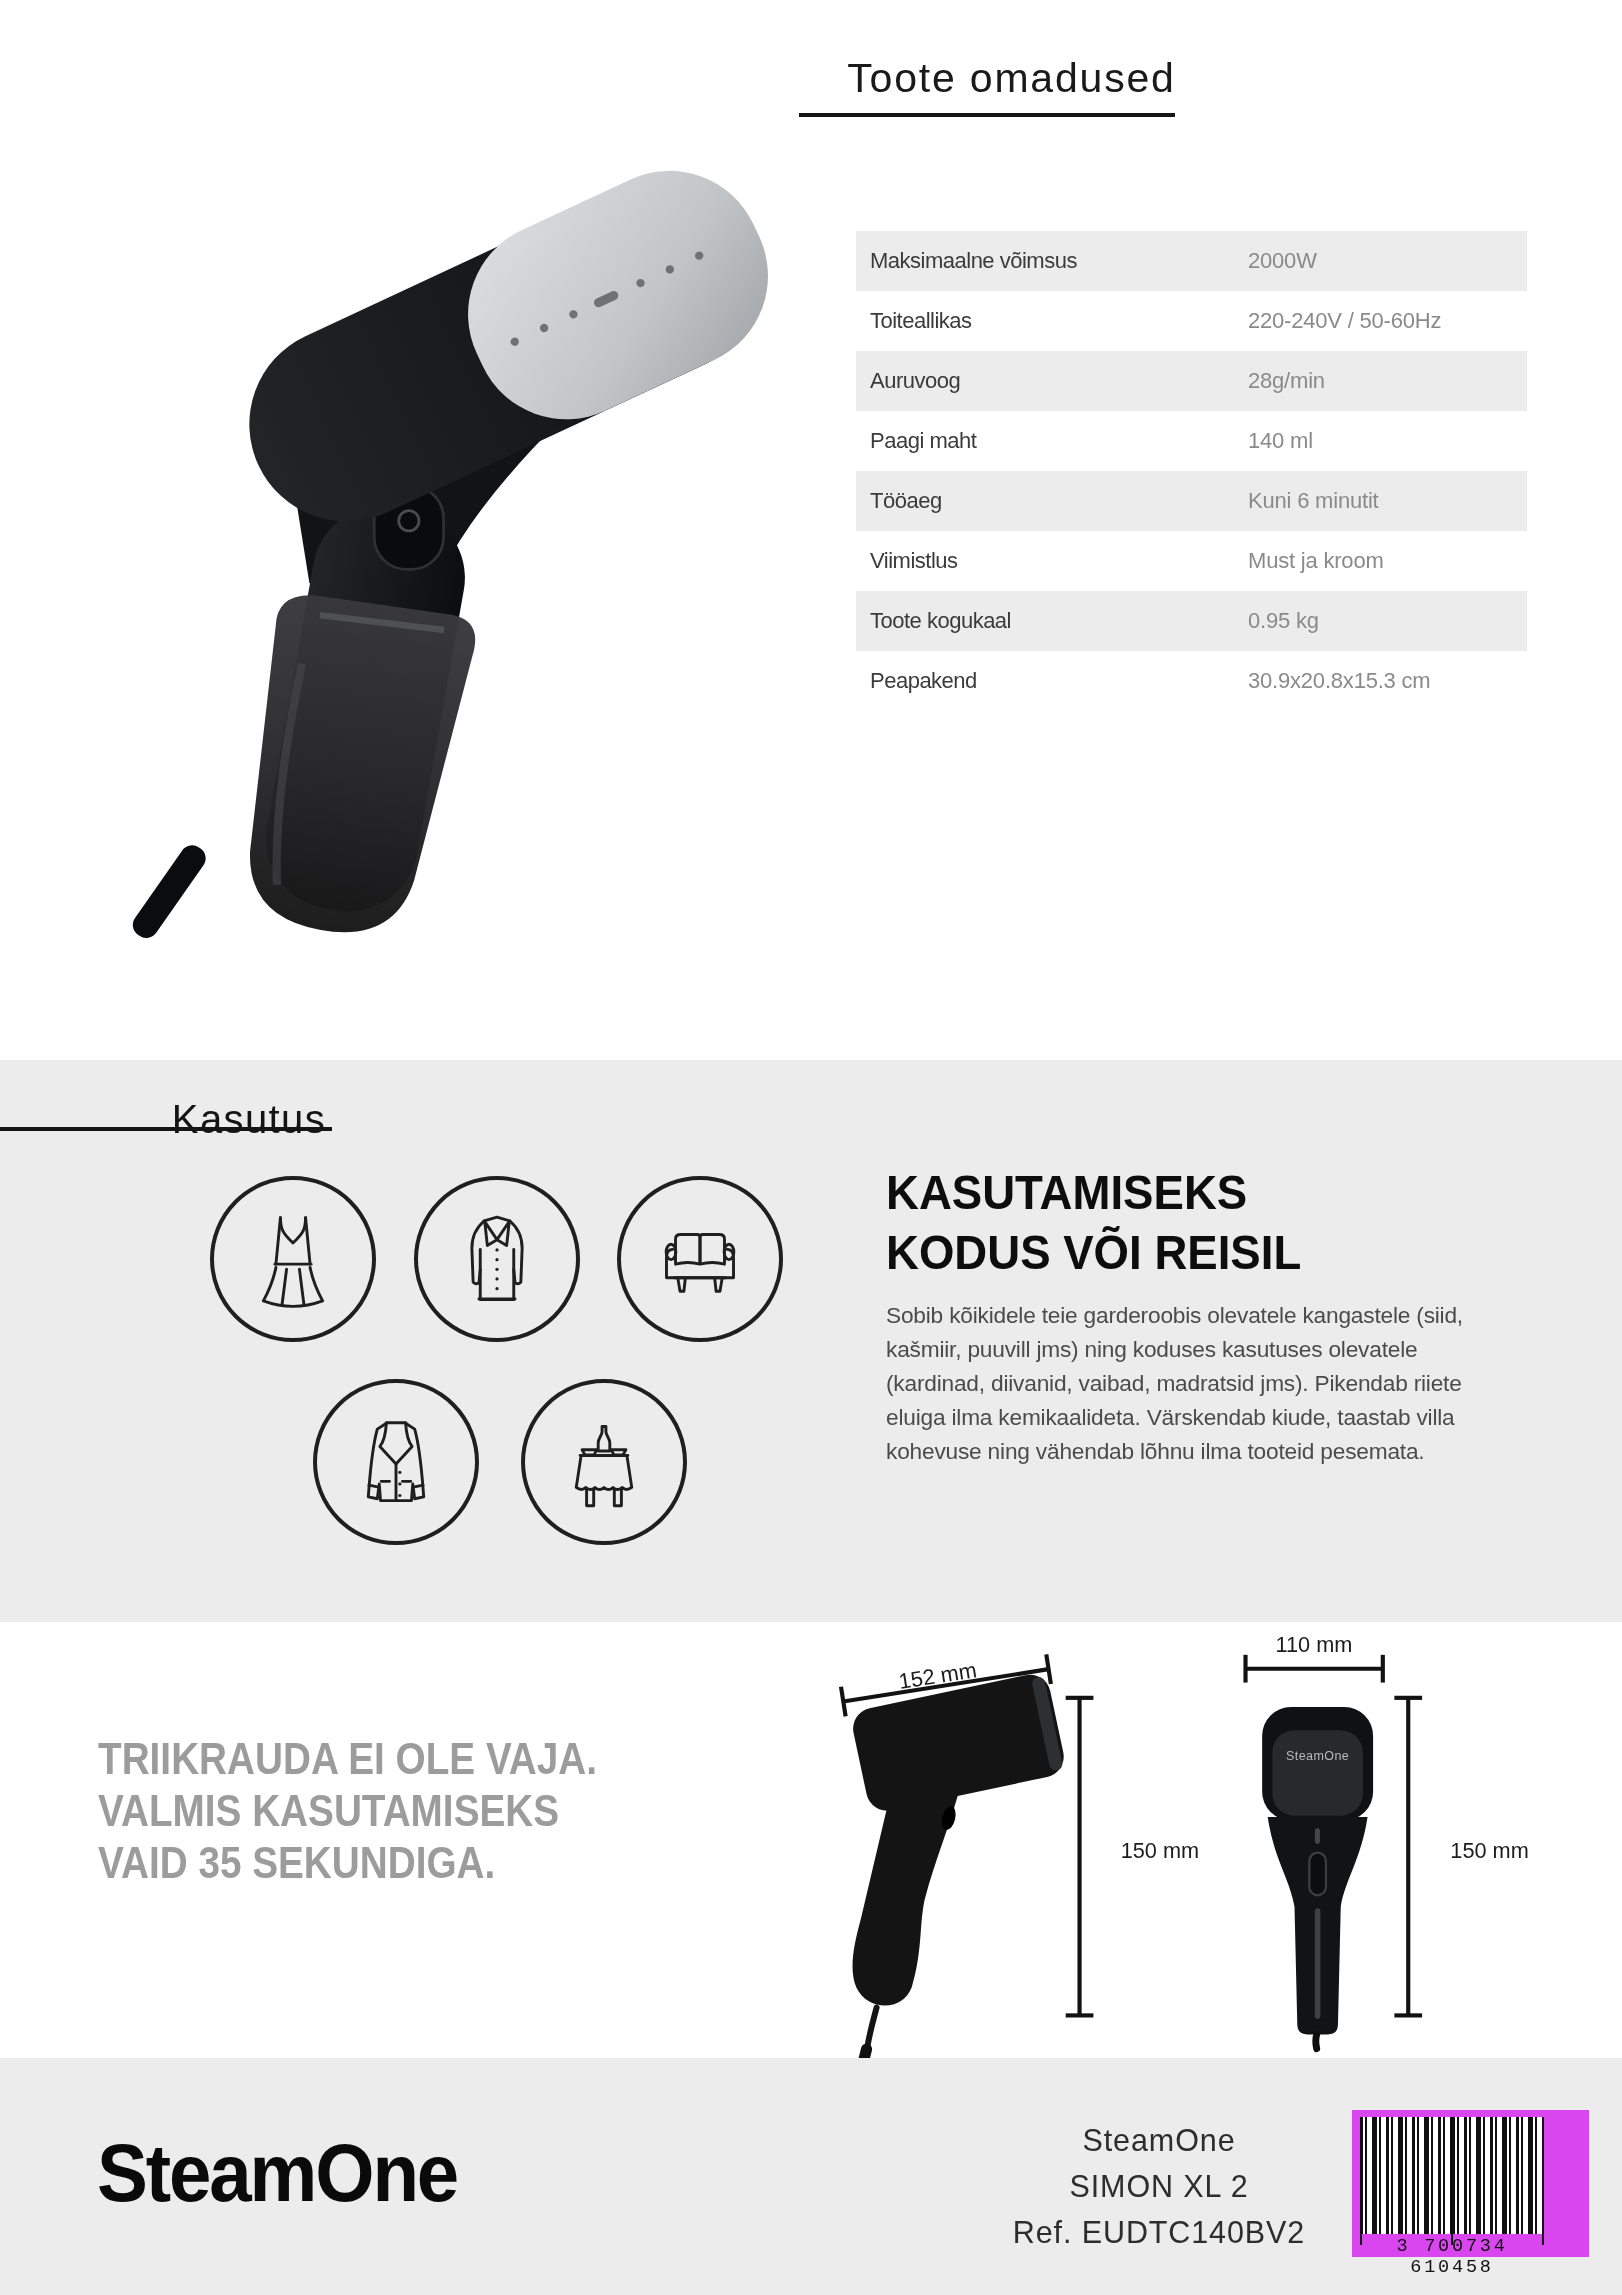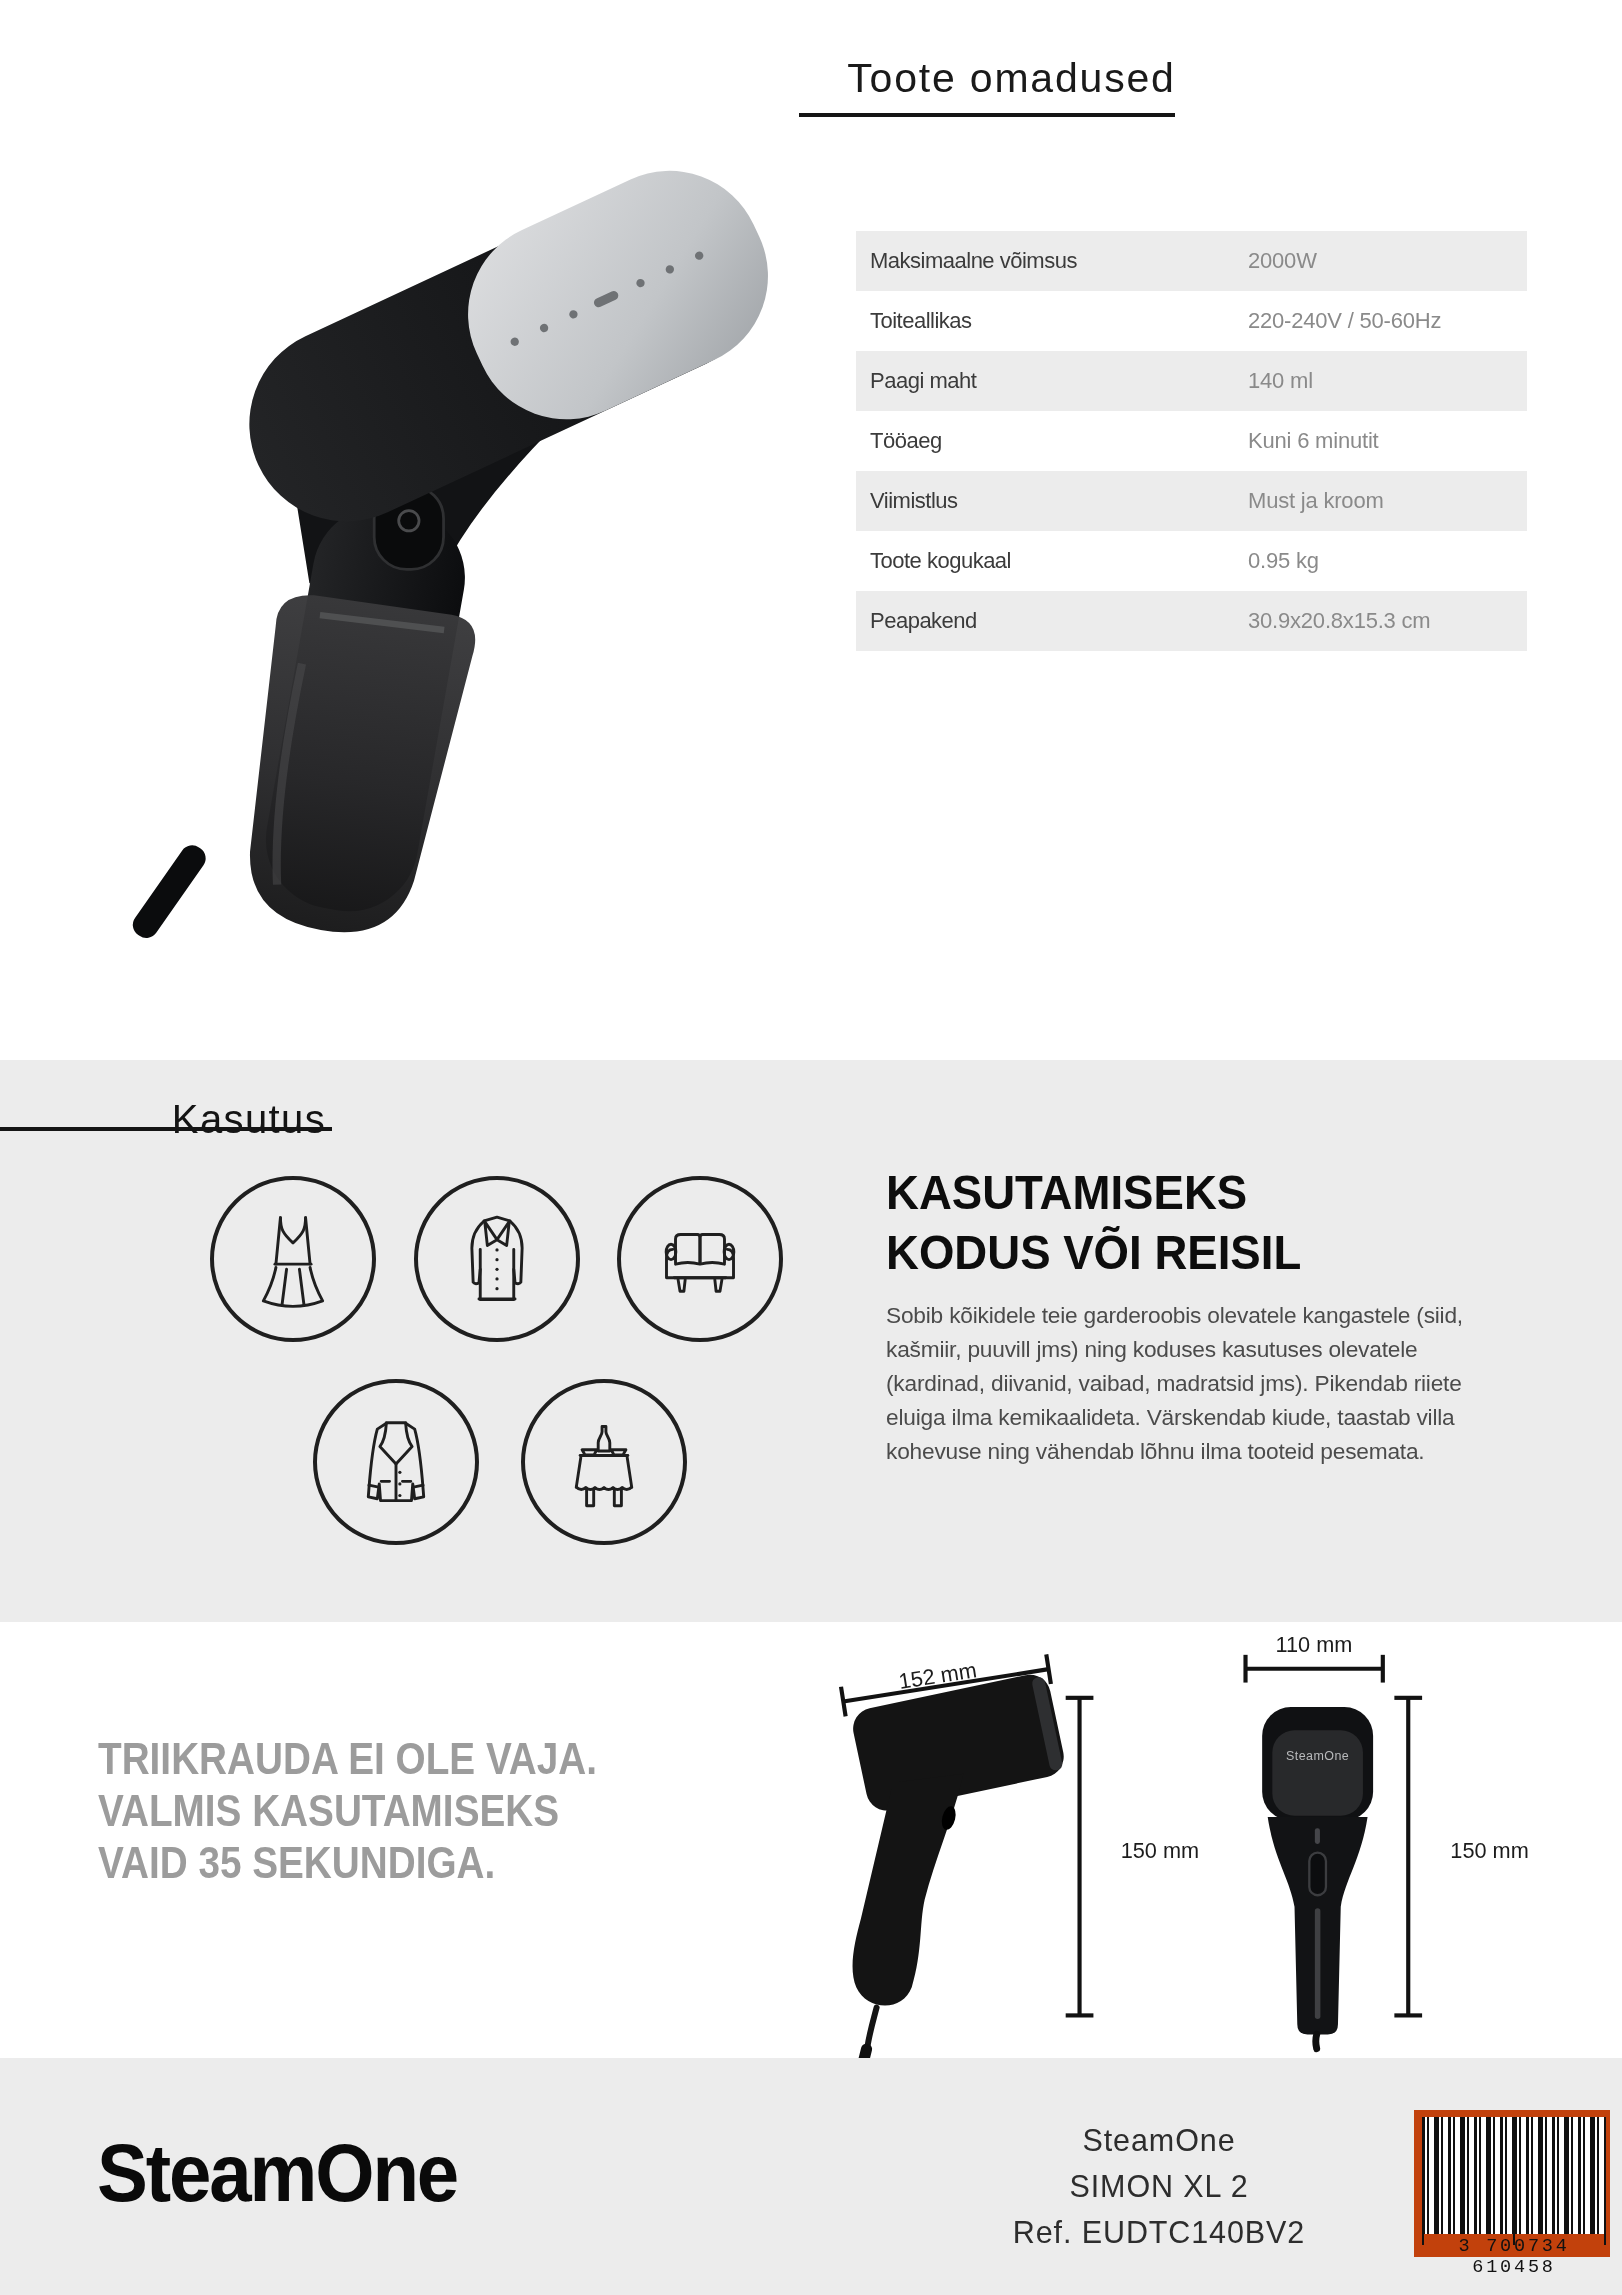--- a/index.html
+++ b/index.html
@@ -38,21 +38,21 @@
   
   .claim{left:98px;top:1733px;font-size:44px;font-weight:700;line-height:52px;
     color:#9c9c9c;transform:scaleX(0.88);transform-origin:left top;letter-spacing:0;}
 
   
   .footer-band{left:0;top:2058px;width:1622px;height:238px;background:#ececec;}
   .brand-logo{left:97px;top:2126px;font-size:82px;font-weight:700;letter-spacing:-2.3px;
     color:#0a0a0a;transform:scaleX(0.93);transform-origin:left top;}
   .product-info{left:997px;top:2117px;width:324px;text-align:center;font-size:30.5px;
     letter-spacing:0.9px;line-height:46px;color:#2d2d2d;}
-  .barcode-box{left:1414px;top:2110px;width:196px;height:147px;background:#c2410c;}
+  .barcode-box{left:1352px;top:2110px;width:237px;height:147px;background:#d946ef;}
   .barcode-bars{position:absolute;left:8.3px;top:7.4px;width:183px;height:117px;
     background:repeating-linear-gradient(90deg,#101010 0 3.2px,#ffffff 3.2px 5.1px,#101010 5.1px 7px,
       #ffffff 7px 12px,#101010 12px 16.6px,#ffffff 16.6px 19px,#101010 19px 21px,#ffffff 21px 26px);}
   .guard{position:absolute;top:7.4px;width:1.8px;height:128px;background:#101010;}
   .guard.gl{left:8.3px;} .guard.gm{left:99px;} .guard.gr{left:190px;}
   .barcode-digits{position:absolute;left:0;top:126px;width:200px;text-align:center;
     font-family:"Liberation Mono",monospace;font-size:18.5px;letter-spacing:2.8px;color:#111;}
 
   .dim-text{font-family:"Liberation Sans",sans-serif;font-size:47px;fill:#1c1c1c;}
   .face-label{font-family:"Liberation Sans",sans-serif;font-size:27px;fill:#b9babc;letter-spacing:1px;}
@@ -122,20 +122,24 @@
   <div class="abs spec-table">
     <div class="spec-row">
         <span class="spec-label">Maksimaalne võimsus</span>
         <span class="spec-value">2000W</span>
       </div>
     <div class="spec-row">
         <span class="spec-label">Toiteallikas</span>
         <span class="spec-value">220-240V / 50-60Hz</span>
       </div>
     <div class="spec-row">
+        <span class="spec-label">Auruvoog</span>
+        <span class="spec-value">28g/min</span>
+      </div>
+    <div class="spec-row">
         <span class="spec-label">Paagi maht</span>
         <span class="spec-value">140 ml</span>
       </div>
     <div class="spec-row">
         <span class="spec-label">Tööaeg</span>
         <span class="spec-value">Kuni 6 minutit</span>
       </div>
     <div class="spec-row">
         <span class="spec-label">Viimistlus</span>
         <span class="spec-value">Must ja kroom</span>

